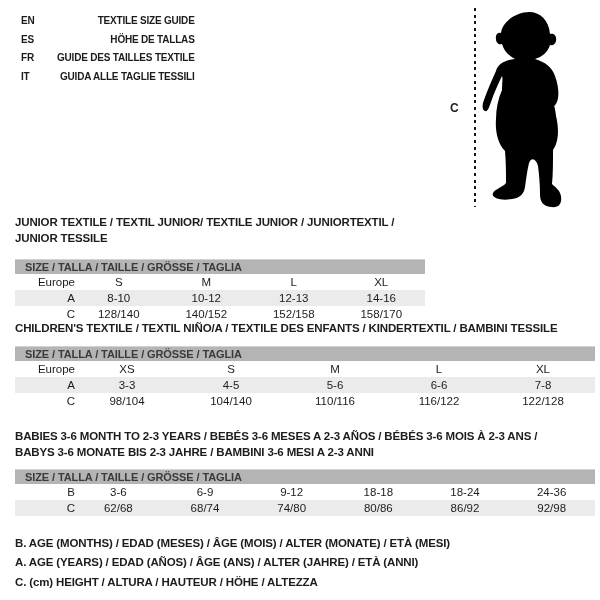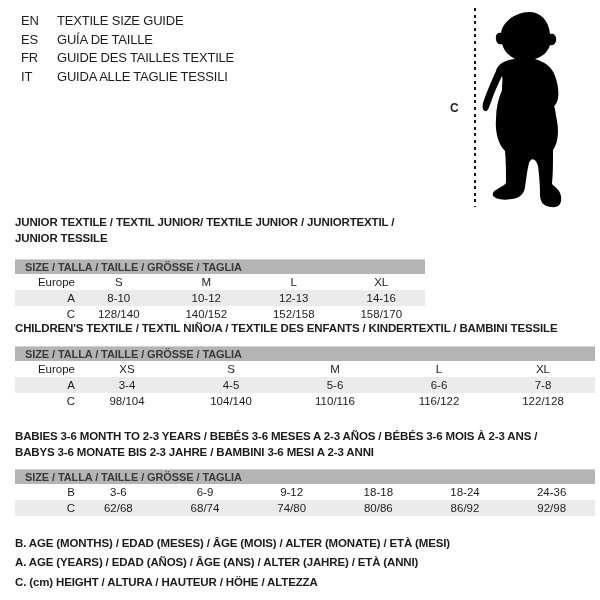--- a/index.html
+++ b/index.html
@@ -11,21 +11,21 @@
     --bg:#fff;
   }
   html,body{margin:0;padding:0;background:#f4f4f4;}
   .canvas{
     position:relative;width:600px;height:600px;background:var(--bg);
     font-family:"Liberation Sans", sans-serif;color:var(--text);
     overflow:hidden;margin:0 auto;
   }
   
   .lang-list{position:absolute;left:21px;top:12px;}
-  .lang-row{display:flex;line-height:18.6px;font-size:13px;font-weight:400;letter-spacing:-0.2px;}
+  .lang-row{display:flex;line-height:18.6px;font-size:10px;font-weight:700;letter-spacing:-0.2px;justify-content:space-between;}
   .lang-code{width:36px;flex:0 0 36px;}
   
   .figure{position:absolute;left:0;top:0;margin:0;}
   .dotted{
     position:absolute;left:474px;top:8px;width:2px;height:199px;
     background:repeating-linear-gradient(to bottom,#161616 0 3px,transparent 3px 6.6px);
   }
   .figC{position:absolute;left:450px;top:101px;font-size:12px;font-weight:700;}
   .baby{position:absolute;left:482px;top:8px;width:86px;height:202px;}
   .baby path{fill:var(--sil);}
@@ -58,21 +58,21 @@
 <div class="canvas">
 
   <section class="lang-list" id="langList">
   <div class="lang-row">
     <span class="lang-code">EN</span>
     <span class="lang-title">TEXTILE SIZE GUIDE</span>
   </div>
 
   <div class="lang-row">
     <span class="lang-code">ES</span>
-    <span class="lang-title">GUÍA DE TAILLE</span>
+    <span class="lang-title">HÖHE DE TALLAS</span>
   </div>
 
   <div class="lang-row">
     <span class="lang-code">FR</span>
     <span class="lang-title">GUIDE DES TAILLES TEXTILE</span>
   </div>
 
 
   <div class="lang-row">
     <span class="lang-code">IT</span>
@@ -162,21 +162,21 @@
           <div class="tbl-row" style="--cols: 5;">
             <span class="row-label">Europe</span>
             <span class="cell">XS</span>
             <span class="cell">S</span>
             <span class="cell">M</span>
             <span class="cell">L</span>
             <span class="cell">XL</span>
           </div>
           <div class="tbl-row shaded" style="--cols: 5;">
             <span class="row-label">A</span>
-            <span class="cell">3-4</span>
+            <span class="cell">3-3</span>
             <span class="cell">4-5</span>
             <span class="cell">5-6</span>
             <span class="cell">6-6</span>
             <span class="cell">7-8</span>
           </div>
           <div class="tbl-row" style="--cols: 5;">
             <span class="row-label">C</span>
             <span class="cell">98/104</span>
             <span class="cell">104/140</span>
             <span class="cell">110/116</span>

